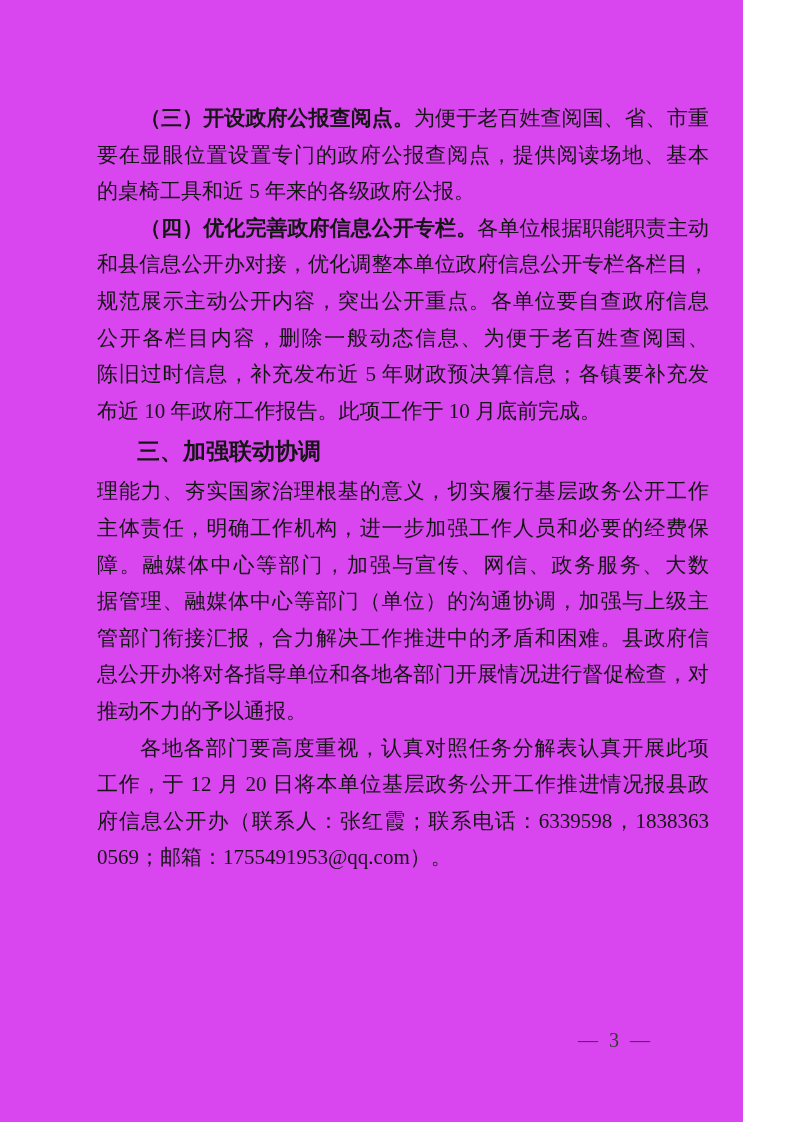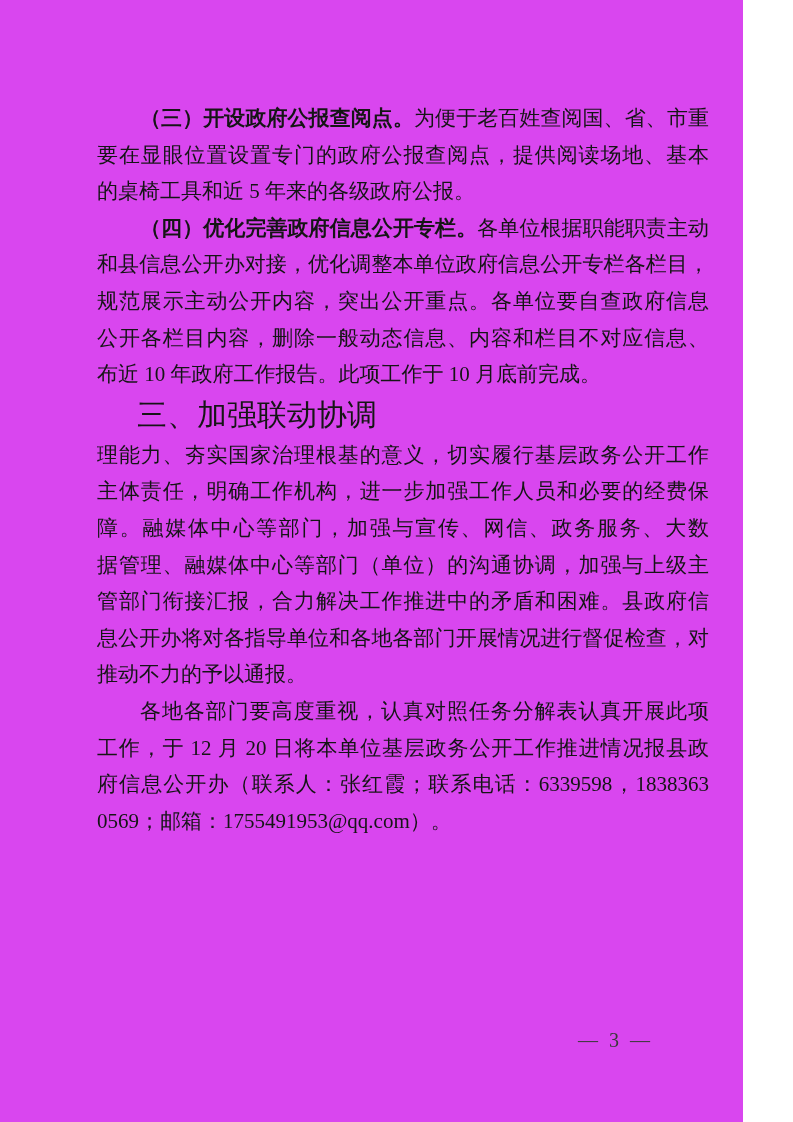--- a/index.html
+++ b/index.html
@@ -36,22 +36,22 @@
     white-space: normal;
   }
   .line.indent {
     text-indent: 43px;
   }
   .lead {
     font-weight: bold;
   }
   .heading {
     font-family: "Liberation Sans", "DejaVu Sans", sans-serif;
-    font-weight: normal;
-    font-size: 30px;
+    font-weight: bold;
+    font-size: 23px;
     line-height: 44px;
     text-indent: 40px;
     text-align-last: left;
   }
   .page-number {
     position: absolute;
     top: 1028px;
     right: 90px;
     font-size: 20px;
     line-height: 24px;
@@ -69,21 +69,22 @@
     <div class="para">
       <div class="line indent"><span class="lead">（三）开设政府公报查阅点。</span><span>为便于老百姓查阅国、省、市重</span></div>
       <div class="line">要在显眼位置设置专门的政府公报查阅点，提供阅读场地、基本</div>
       <div class="line para-end">的桌椅工具和近 5 年来的各级政府公报。</div>
     </div>
 
     <div class="para">
       <div class="line indent"><span class="lead">（四）优化完善政府信息公开专栏。</span><span>各单位根据职能职责主动</span></div>
       <div class="line">和县信息公开办对接，优化调整本单位政府信息公开专栏各栏目，</div>
       <div class="line">规范展示主动公开内容，突出公开重点。各单位要自查政府信息</div>
-      <div class="line">公开各栏目内容，删除一般动态信息、内容和栏目不对应信息、</div>
+      <div class="line">公开各栏目内容，删除一般动态信息、为便于老百姓查阅国、</div>
+      <div class="line">陈旧过时信息，补充发布近 5 年财政预决算信息；各镇要补充发</div>
       <div class="line para-end">布近 10 年政府工作报告。此项工作于 10 月底前完成。</div>
     </div>
 
     <div class="heading">三、加强联动协调</div>
 
     <div class="para">
       <div class="line">理能力、夯实国家治理根基的意义，切实履行基层政务公开工作</div>
       <div class="line">主体责任，明确工作机构，进一步加强工作人员和必要的经费保</div>
       <div class="line">障。融媒体中心等部门，加强与宣传、网信、政务服务、大数</div>
       <div class="line">据管理、融媒体中心等部门（单位）的沟通协调，加强与上级主</div>

